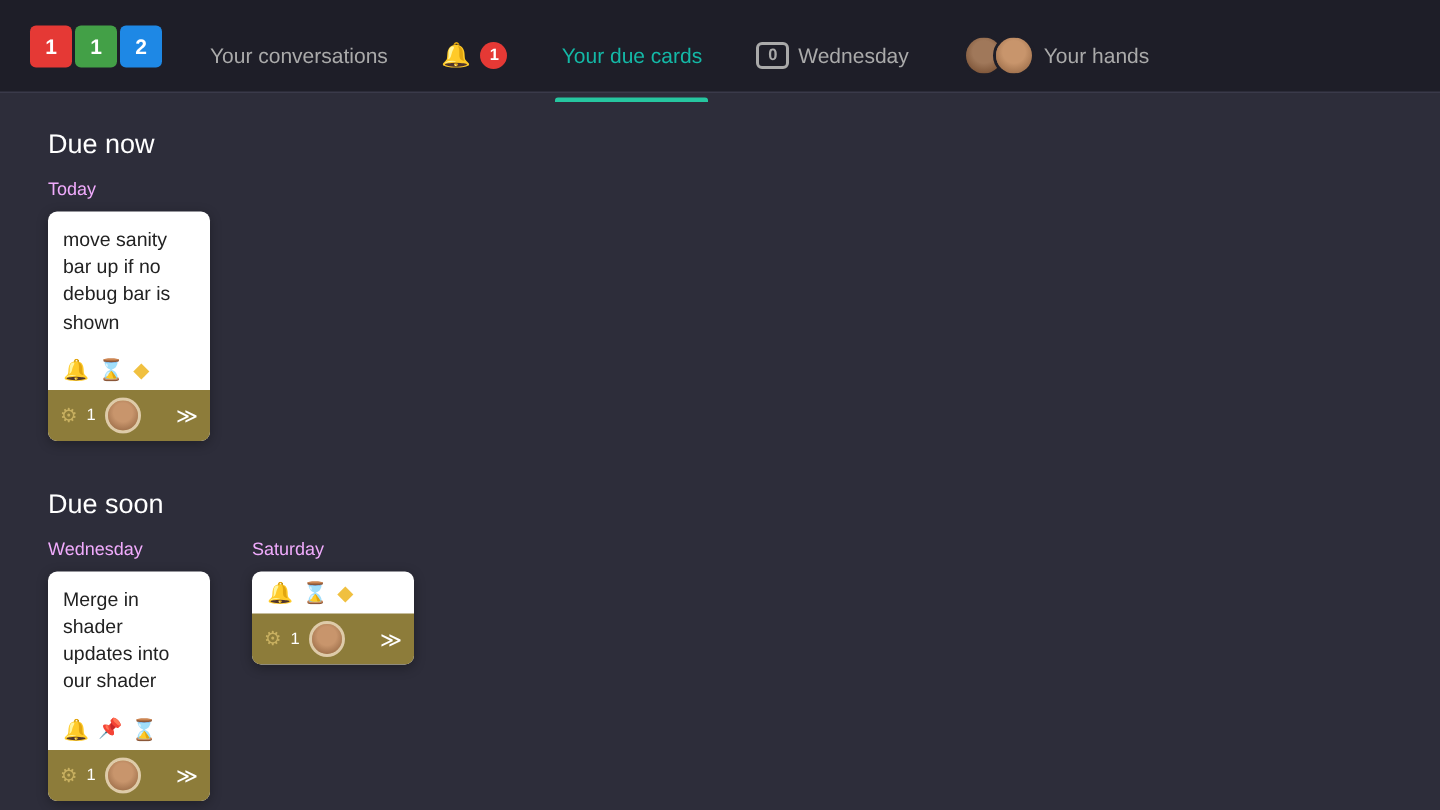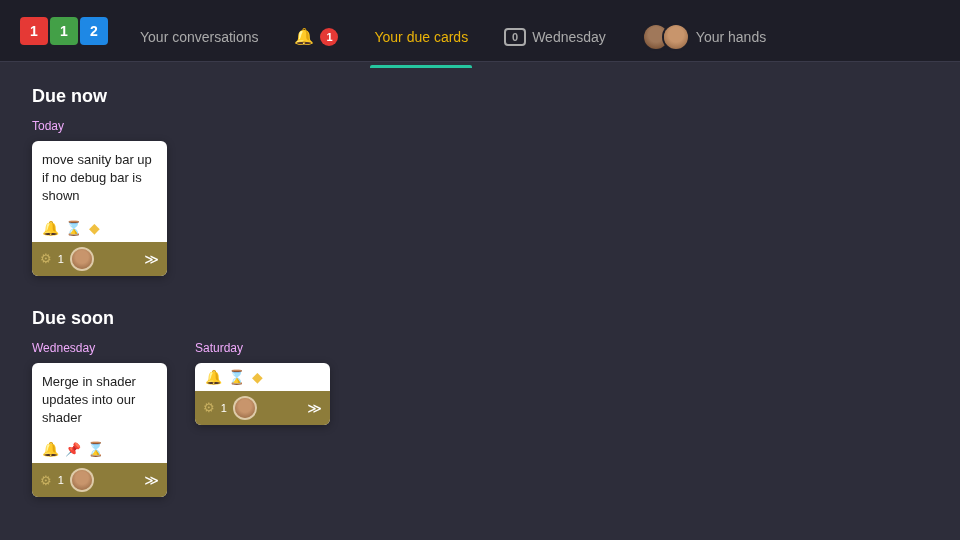--- a/index.html
+++ b/index.html
@@ -36,21 +36,21 @@
     .logo-tile.green { background: #43a047; }
     .logo-tile.blue { background: #1e88e5; }
 
     .nav-item {
       display: flex; align-items: center; gap: 6px;
       color: #aaa; font-size: 14px; cursor: pointer;
       padding: 0 4px; height: 62px; position: relative;
       white-space: nowrap;
       margin-top: 12px;
     }
-    .nav-item.active { color: #eab308; text-align: center; }
+    .nav-item.active { color: #14b8a6; text-align: center; }
     .nav-item.active::after {
       content: '';
       position: absolute; bottom: 0; left: 0; right: 0;
       height: 3px; background: #26c6a0; border-radius: 2px 2px 0 0;
     }
 
     .badge {
       background: #e53935; color: #fff;
       border-radius: 50%; width: 18px; height: 18px;
       display: flex; align-items: center; justify-content: center;
@@ -72,37 +72,37 @@
       display: flex; align-items: center; justify-content: center;
     }
     .avatar-sm:last-child { margin-left: -8px; }
 
     
     .content {
       padding: 24px 32px;
     }
 
     .section-title {
-      font-size: 18px; font-weight: 700; color: #fff;
+      font-size: 18px; font-weight: 400; color: #fff;
       margin-bottom: 12px;
     }
 
     .date-label {
       font-size: 12px; color: #f0abfc; margin-bottom: 8px;
     }
 
     .cards-row {
       display: flex; gap: 16px; flex-wrap: wrap; margin-bottom: 32px;
     }
 
     
     .card {
       background: #fff; color: #222;
       border-radius: 6px;
-      width: 135px;
+      width: 108px;
       overflow: hidden;
       display: flex; flex-direction: column;
       box-shadow: 0 2px 8px rgba(0,0,0,0.3);
     }
     .card-body {
       padding: 10px 10px 8px;
       font-size: 13px; line-height: 1.4;
       flex: 1;
     }
     .card-icons {

